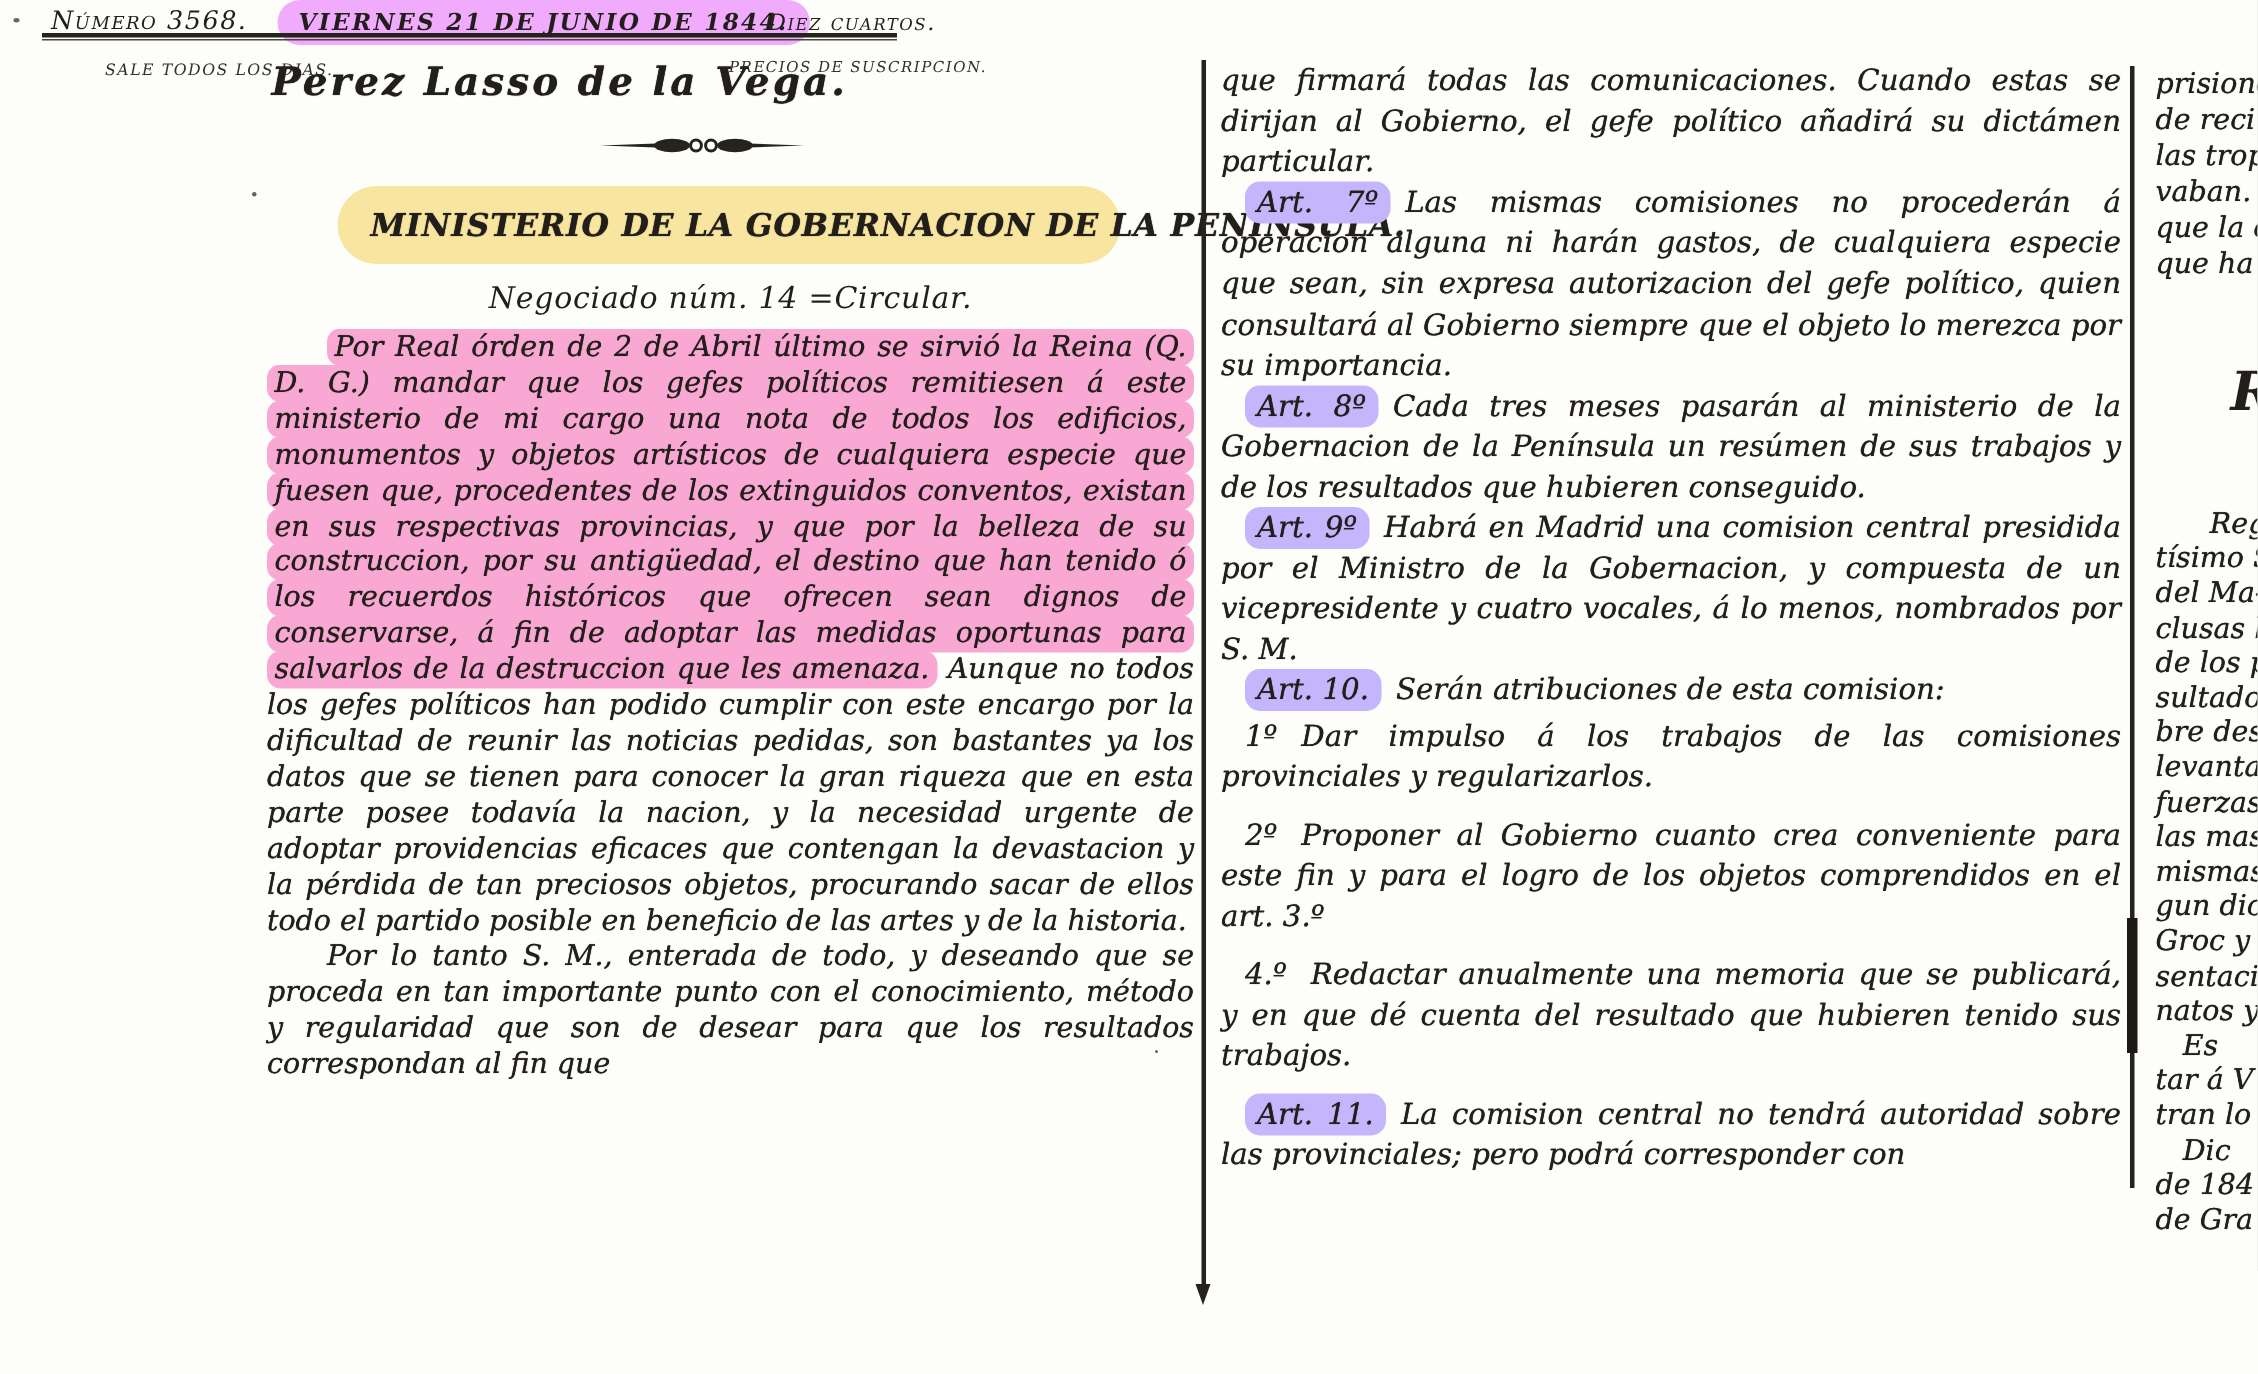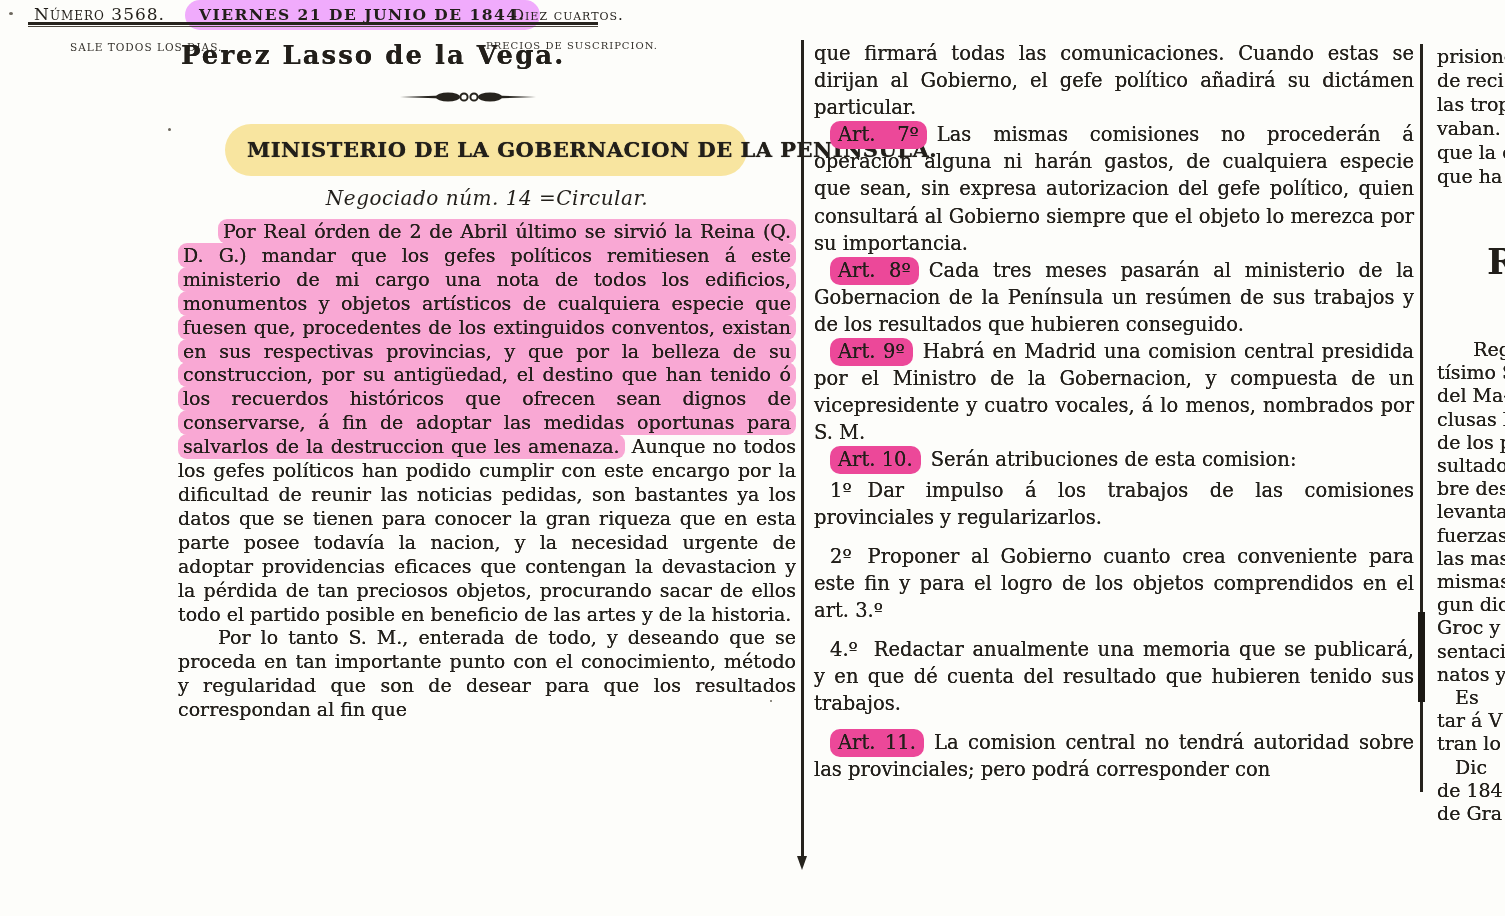--- a/index.html
+++ b/index.html
@@ -4,21 +4,21 @@
 <style>
   html,body{margin:0;padding:0;background:#e8e8e4;}
   .page{
     position:relative;
     width:1505px;height:916px;
     background:#fdfdfa;
     overflow:hidden;
     font-family:"DejaVu Serif","Liberation Serif",serif;
     color:#221f1a;
   }
-  .abs{position:absolute;}
+  .abs{position:absolute;font-style:italic;}
 
   
   .issue{left:34px;top:4px;font-variant:small-caps;font-size:17px;letter-spacing:1px;}
   .date-hl{
     left:185px;top:0px;
     background:#f0abfc;border-radius:16px;
     padding:5px 14px 6px;
     font-size:15.5px;letter-spacing:1.5px;font-weight:600;
   }
   .price{left:512px;top:6px;font-variant:small-caps;font-size:15px;letter-spacing:1px;}
@@ -68,21 +68,21 @@
     left:814px;top:40px;width:600px;
     font-size:19.5px;line-height:27.1px;
     text-align:justify;
     text-shadow:0 0 .5px currentColor;
   }
   .midcol p{margin:0;}
   .midcol p.indent{text-indent:16px;}
   .midcol p.gap{margin-top:12px;}
   .midcol p.gap-sm{margin-top:3px;}
   .art-label{
-    background:#ec4899;
+    background:#c4b5fd;
     padding:2px 8px 3px;border-radius:10px;
     margin-right:10px;
     -webkit-box-decoration-break:clone;box-decoration-break:clone;
   }
   .num-label{margin-right:16px;}
 
   .vrule2{left:1420px;top:44px;width:3px;height:748px;background:#26231d;}
   .vrule2-thick{left:1418px;top:612px;width:7px;height:90px;background:#1c1914;}
 
   .rightcol-frag{

